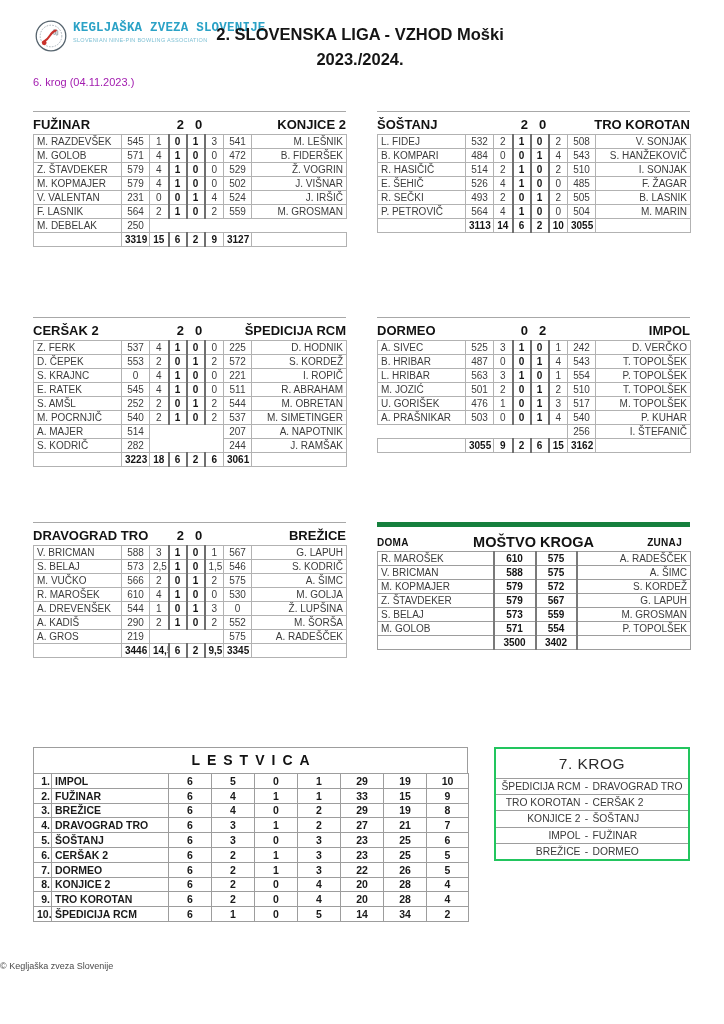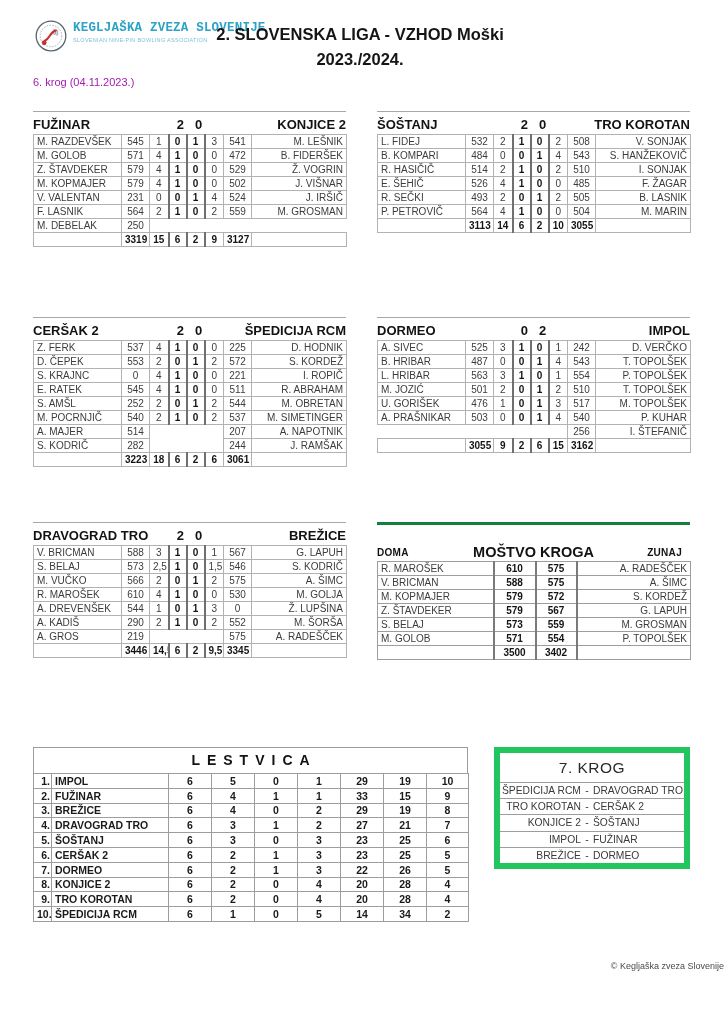--- a/index.html
+++ b/index.html
@@ -45,48 +45,48 @@
   .t-match td.away-player{text-align:right;}
   .t-match td.home-score,.t-match td.away-score,
   .t-match td.home-sp,.t-match td.away-sp{text-align:center;}
   .t-match td.home-mp,.t-match td.away-mp{
       text-align:center;font-weight:700;color:#141414;
       border-left:2px solid #6f6f6f;border-right:2px solid #6f6f6f;}
   tr.totals td{font-weight:700;color:#141414;}
   .t-match td.blank{border:none;}
 
   
-  .tr-head{position:relative;height:21px;margin-bottom:1px;border-top:3px solid #15803d;padding-top:14px;}
+  .tr-head{position:relative;height:21px;margin-bottom:1px;border-top:5px solid #15803d;padding-top:2px;}
   .tr-head .doma{position:absolute;left:0;bottom:2px;font-size:10px;font-weight:700;color:#121212;letter-spacing:.3px;}
   .tr-head .zunaj{position:absolute;right:8px;bottom:2px;font-size:10px;font-weight:700;color:#121212;letter-spacing:.3px;}
   .tr-head .ttl{position:absolute;left:50%;transform:translateX(-50%);bottom:0;font-size:14.5px;font-weight:700;color:#121212;white-space:nowrap;}
   .t-round td{border:1px solid #9d9d9d;}
   .t-round td.home-player{text-align:left;}
   .t-round td.away-player{text-align:right;}
   .t-round td.home-score,.t-round td.away-score{
       text-align:center;font-weight:700;color:#141414;
       border-left:2px solid #7a7a7a;border-right:2px solid #7a7a7a;}
 
   
   .st-title{border:1px solid #9d9d9d;border-bottom:none;height:25px;line-height:25px;
             text-align:center;font-size:14px;font-weight:700;color:#121212;
             letter-spacing:7px;text-indent:7px;}
   .t-stand td{border:1px solid #9d9d9d;font-weight:700;color:#1a1a1a;font-size:10.5px;height:13.8px;text-align:center;}
   .t-stand td.rank{text-align:right;padding-right:1px;}
   .t-stand td.team{text-align:left;}
 
   
-  .nr-box{border:6px solid #22c55e;}
+  .nr-box{border:2px solid #22c55e;}
   .nr-title{height:29px;line-height:29px;text-align:center;font-size:15.5px;color:#2a2a2a;letter-spacing:.5px;}
   .pair{display:flex;border-top:1px solid #9d9d9d;height:15.2px;align-items:center;font-size:10.3px;color:#3a3a3a;}
   .pair .p-l{width:44%;text-align:right;}
   .pair .p-d{width:12px;text-align:center;}
   .pair .p-r{flex:1;text-align:left;}
 
-  .footer{position:absolute;left:0;top:961px;width:724px;text-align:right;
+  .footer{position:absolute;left:0;top:961px;width:724px;text-align:left;
           font-size:9px;color:#4a4a4a;}
 </style>
 </head>
 <body>
 
 <div class="page">
 
   <div class="org">
     <svg class="org-logo" viewBox="0 0 40 40">
       <circle cx="20" cy="20" r="18.5" fill="#ffffff" stroke="#56646e" stroke-width="1.6"></circle>

